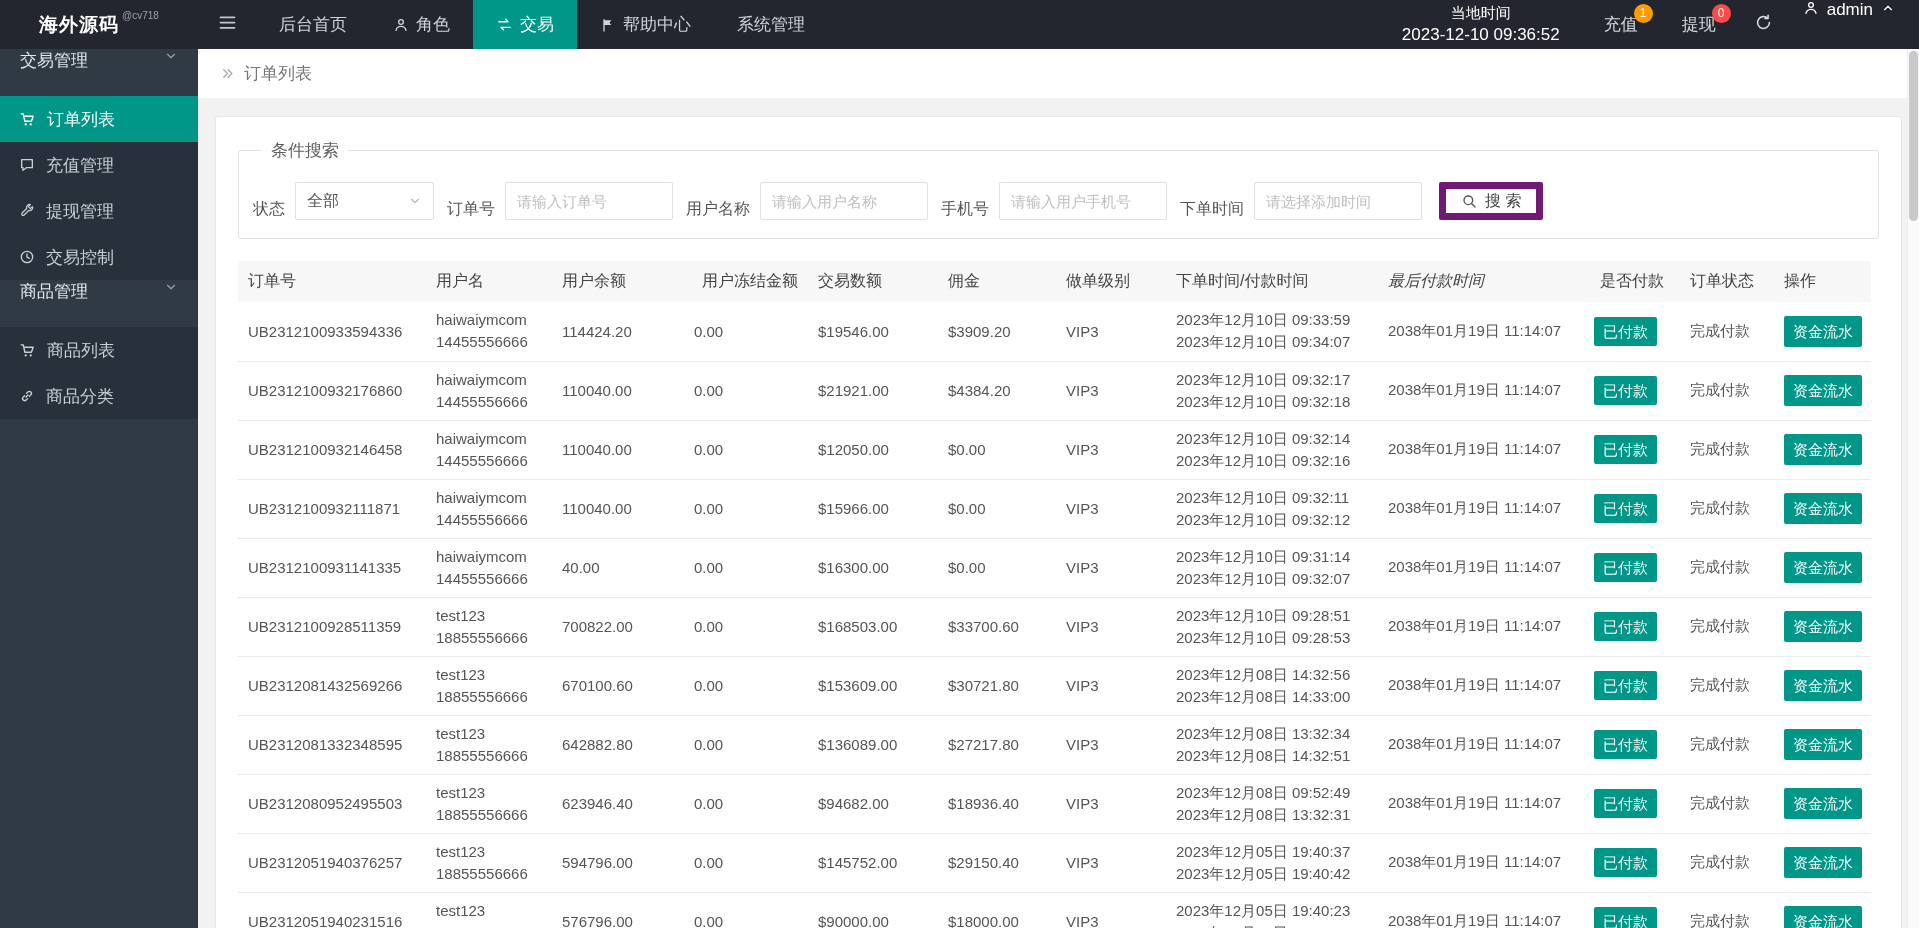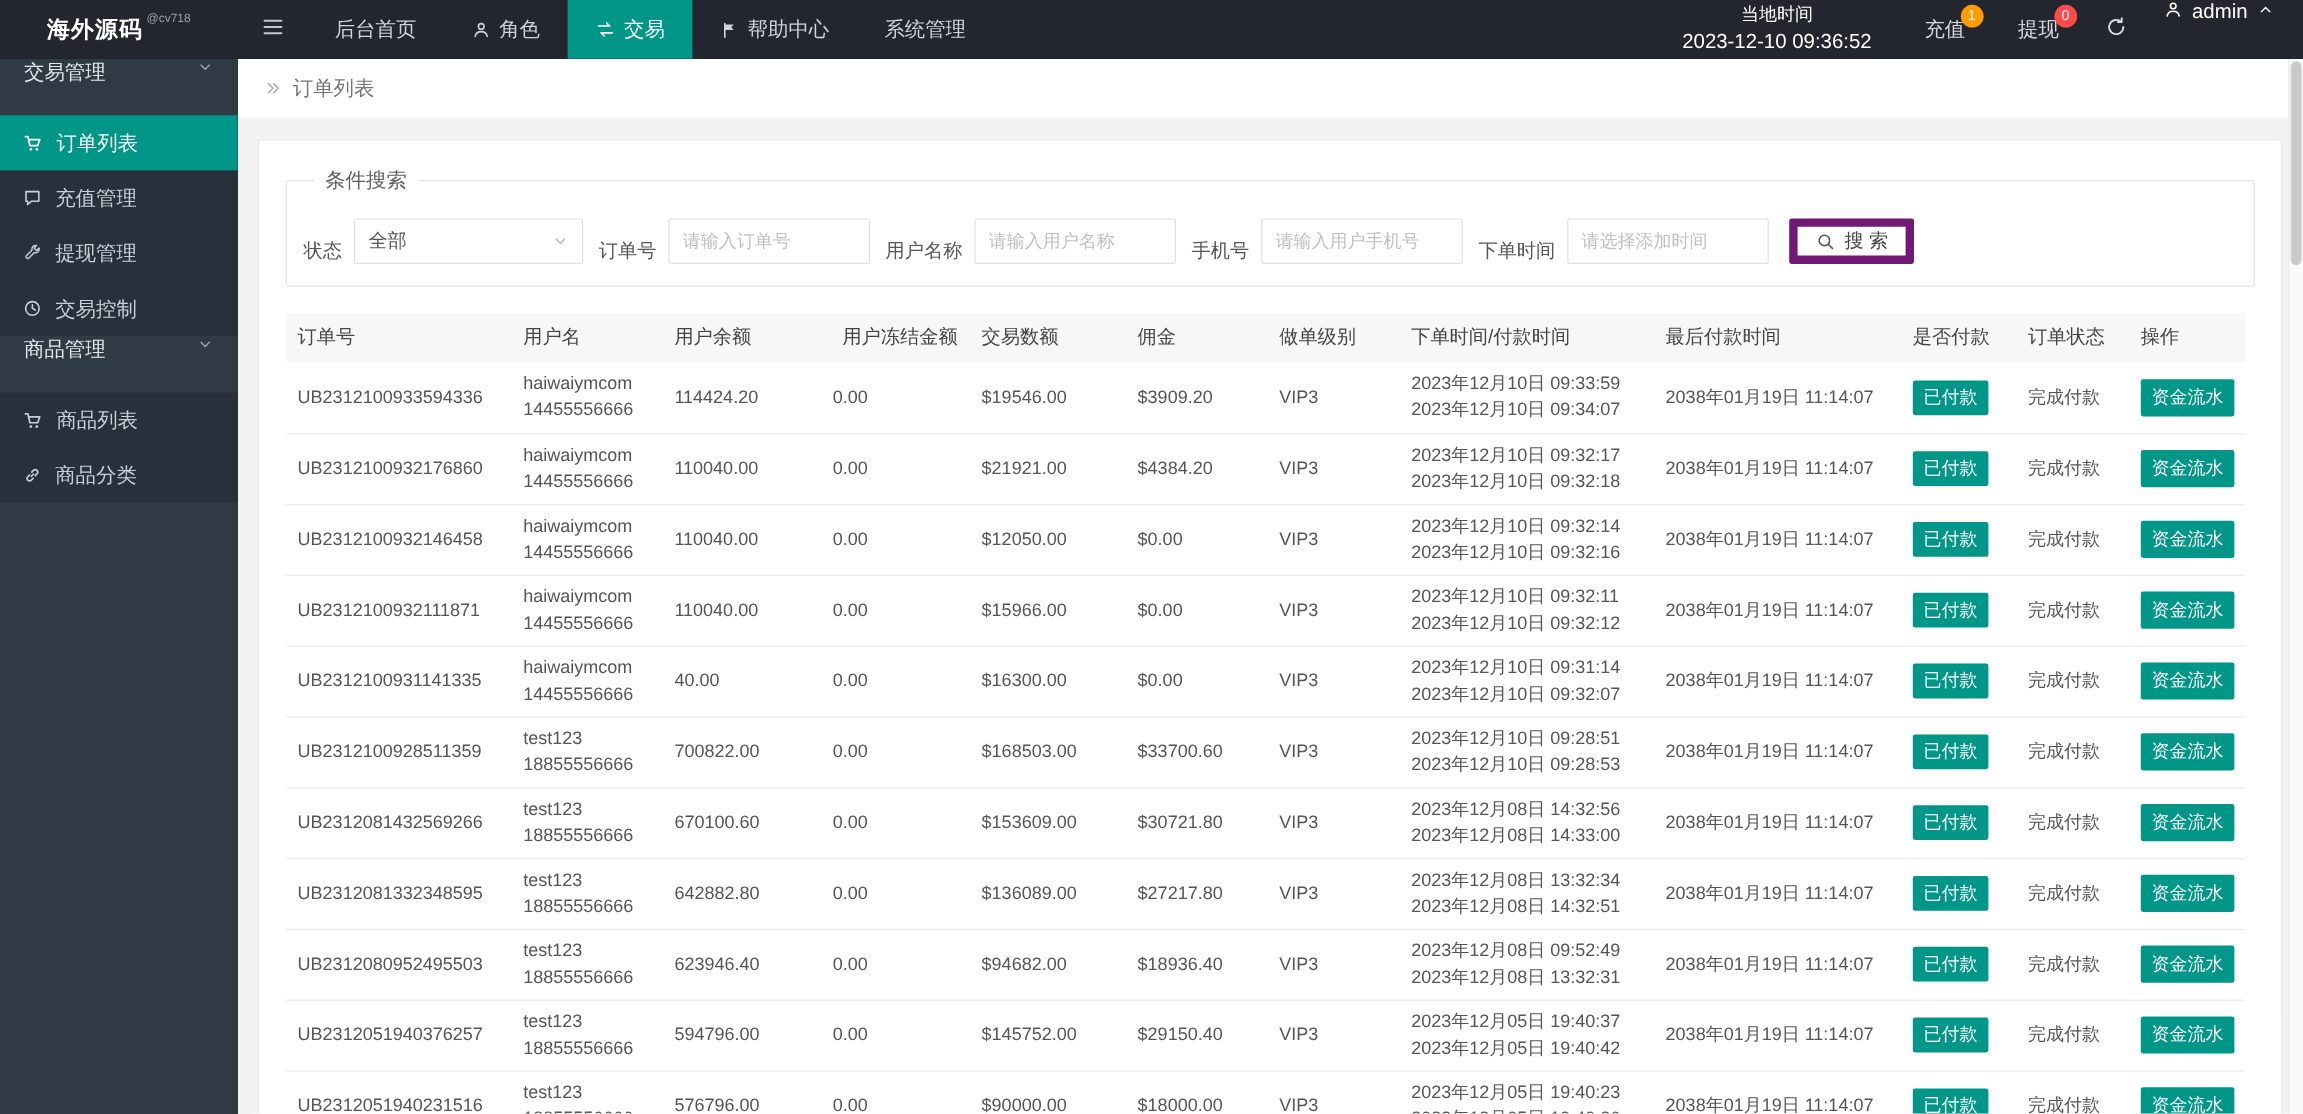--- a/index.html
+++ b/index.html
@@ -48,21 +48,21 @@
   .breadcrumb{height:49px;background:#fff;display:flex;align-items:center;gap:9px;padding:0 22px;color:#767676;font-size:17px}
   .breadcrumb .bc-icon{color:#a8a8a8;display:flex}
   .content{padding:18px 17px}
   .card{background:#fff;border:1px solid #e7e7e7;border-radius:3px;padding:22px 20px;min-height:800px}
 
   .search-fieldset{border:1px solid #e3e3e3;border-radius:3px;padding:20px 14px 18px;margin:0 2px 22px}
   .search-fieldset legend{font-size:17px;color:#606060;padding:0 9px;margin-left:9px}
   .filters{display:flex;align-items:center;gap:13px}
   .filter{display:flex;align-items:flex-end;gap:10px}
   .filter label{font-size:16px;color:#565656;white-space:nowrap}
-  .select{width:191px;height:38px;border:1px solid #e0e0e0;border-radius:2px;display:flex;align-items:center;justify-content:space-between;padding:0 11px;font-size:16px;color:#555;background:#fff;cursor:pointer}
+  .select{width:139px;height:38px;border:1px solid #e0e0e0;border-radius:2px;display:flex;align-items:center;justify-content:space-between;padding:0 11px;font-size:16px;color:#555;background:#fff;cursor:pointer}
   .select .caret{color:#b8b8b8;display:flex}
   .txt{width:168px;height:38px;border:1px solid #e0e0e0;border-radius:2px;padding:0 11px;font-size:15px;color:#555;outline:none;background:#fff}
   .txt::placeholder{color:#c0c0c0}
   .search-btn{display:flex;align-items:center;gap:8px;height:38px;padding:0 15px;background:#fff;border:7px solid #701a75;border-radius:2px;font-size:16px;color:#444;cursor:pointer;margin-left:4px;font-family:inherit}
   .search-btn .icon{display:flex;color:#555}
 
   
   table.orders{border-collapse:collapse;table-layout:fixed;width:1633px;margin-left:2px}
   table.orders thead th{background:#f7f7f7;height:41px;font-weight:400;font-size:16px;color:#444;text-align:left;padding:0 10px;white-space:nowrap;overflow:hidden}
   table.orders tbody td{height:59px;border-bottom:1px solid #ebebeb;font-size:15px;color:#555;padding:6px 10px;vertical-align:middle;white-space:nowrap;overflow:hidden}
@@ -285,22 +285,22 @@
         <thead>
             <tr id="thead-row">
               <th style="width: 188px;">订单号</th>
               <th style="width: 126px;">用户名</th>
               <th style="width: 132px;">用户余额</th>
               <th style="width: 124px; text-align: right;">用户冻结金额</th>
               <th style="width: 130px;">交易数额</th>
               <th style="width: 118px;">佣金</th>
               <th style="width: 110px;">做单级别</th>
               <th style="width: 212px;">下单时间/付款时间</th>
-              <th style="width: 206px;">最后付款时间</th>
-              <th style="width: 96px;">是否付款</th>
+              <th style="width: 206px; font-style: italic;">最后付款时间</th>
+              <th style="width: 96px; text-align: center;">是否付款</th>
               <th style="width: 94px;">订单状态</th>
               <th style="width: 97px;">操作</th>
             </tr>
           </thead>
         <tbody id="tbody">
             <tr>
               <td>UB2312100933594336</td>
               <td>
                 <div class="two-line">
                   <div>haiwaiymcom</div>

